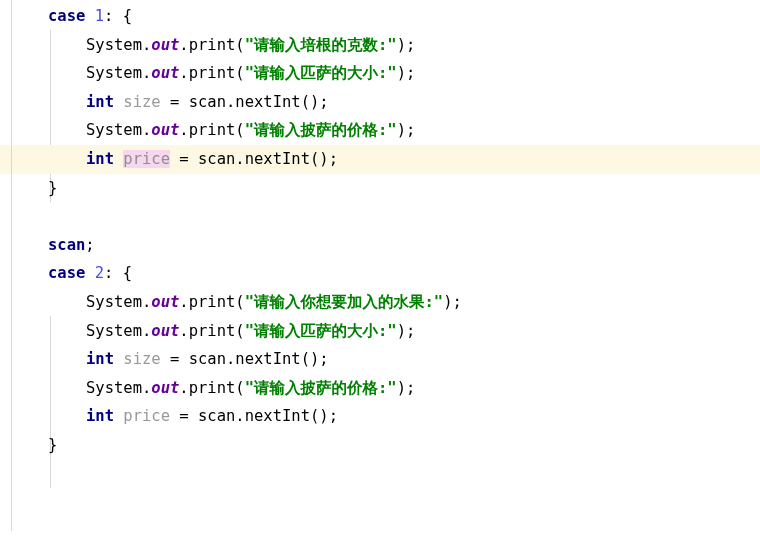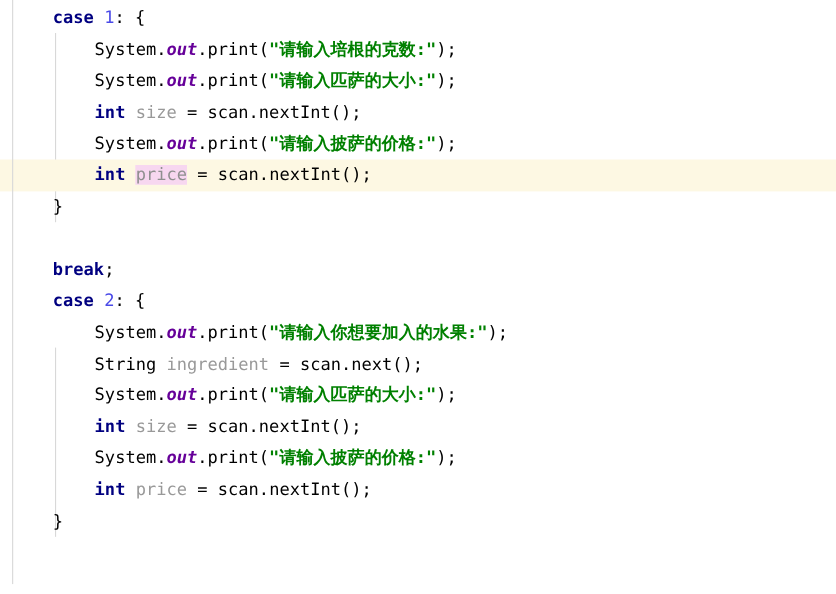--- a/index.html
+++ b/index.html
@@ -95,24 +95,23 @@
 
   <div id="code">
       <div class="line ind0"><span class="kw">case</span><span class="plain"> </span><span class="num">1</span><span class="plain">: {</span></div>
       <div class="line ind1"><span class="plain">System.</span><span class="field">out</span><span class="plain">.print(</span><span class="str">"请输入培根的克数:"</span><span class="plain">);</span></div>
       <div class="line ind1"><span class="plain">System.</span><span class="field">out</span><span class="plain">.print(</span><span class="str">"请输入匹萨的大小:"</span><span class="plain">);</span></div>
       <div class="line ind1"><span class="kw">int</span><span class="plain"> </span><span class="var">size</span><span class="plain"> = scan.nextInt();</span></div>
       <div class="line ind1"><span class="plain">System.</span><span class="field">out</span><span class="plain">.print(</span><span class="str">"请输入披萨的价格:"</span><span class="plain">);</span></div>
       <div class="line ind1 highlighted"><span class="kw">int</span><span class="plain"> </span><span class="var-hl">price</span><span class="plain"> = scan.nextInt();</span></div>
       <div class="line ind0"><span class="brace">}</span></div>
       <div class="line ind0 blank">&nbsp;</div>
-      <div class="line ind0"><span class="kw">break</span><span class="plain">;</span></div>
+      <div class="line ind0"><span class="kw">scan</span><span class="plain">;</span></div>
       <div class="line ind0"><span class="kw">case</span><span class="plain"> </span><span class="num">2</span><span class="plain">: {</span></div>
       <div class="line ind1"><span class="plain">System.</span><span class="field">out</span><span class="plain">.print(</span><span class="str">"请输入你想要加入的水果:"</span><span class="plain">);</span></div>
-      <div class="line ind1"><span class="plain">String</span><span class="plain"> </span><span class="var">ingredient</span><span class="plain"> = scan.next();</span></div>
       <div class="line ind1"><span class="plain">System.</span><span class="field">out</span><span class="plain">.print(</span><span class="str">"请输入匹萨的大小:"</span><span class="plain">);</span></div>
       <div class="line ind1"><span class="kw">int</span><span class="plain"> </span><span class="var">size</span><span class="plain"> = scan.nextInt();</span></div>
       <div class="line ind1"><span class="plain">System.</span><span class="field">out</span><span class="plain">.print(</span><span class="str">"请输入披萨的价格:"</span><span class="plain">);</span></div>
       <div class="line ind1"><span class="kw">int</span><span class="plain"> </span><span class="var">price</span><span class="plain"> = scan.nextInt();</span></div>
       <div class="line ind0"><span class="brace">}</span></div>
     </div>
 
 </div>
 
 </body></html>

